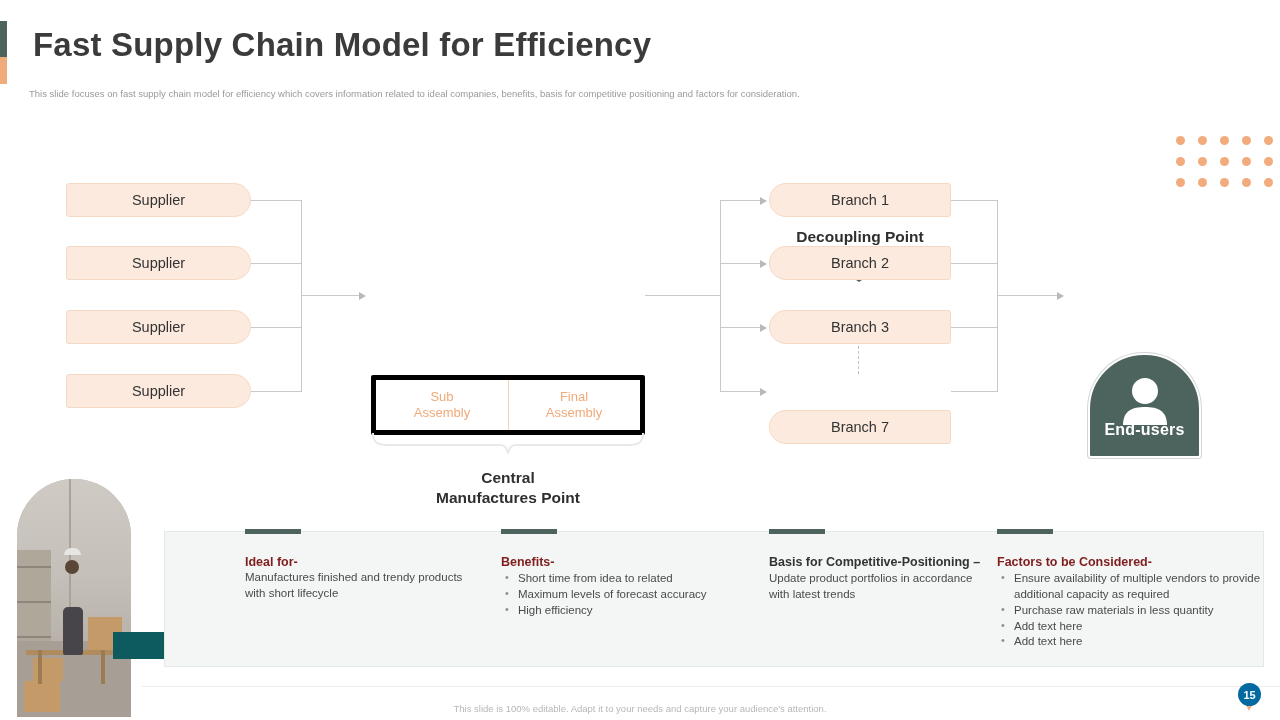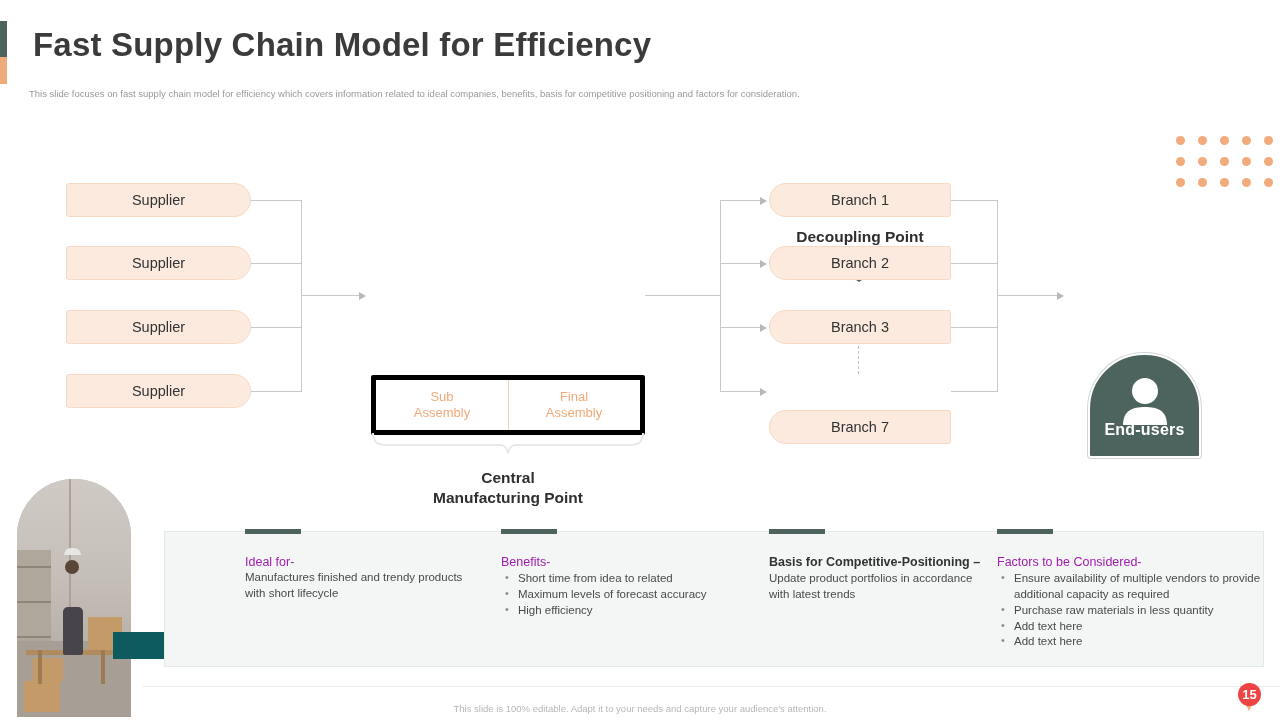--- a/index.html
+++ b/index.html
@@ -109,36 +109,36 @@
   .photo .hat{position:absolute;left:41%;bottom:68%;width:17px;height:7px;border-radius:8px 8px 0 0;background:#e8e6e2;}
   .teal-rect{position:absolute;left:113px;top:632px;width:56px;height:27px;background:#0d5a5f;}
 
   
   .panel{
     position:absolute;left:164px;top:531px;width:1100px;height:136px;
     background:#f3f6f5;border:1px solid #e3e9e8;box-sizing:border-box;
   }
   .col{position:absolute;top:0;height:100%;}
   .tab{position:absolute;top:-3px;width:56px;height:5px;background:#4d635e;}
-  .col h4{margin:0;font-size:12.5px;font-weight:400;color:#a21caf;line-height:1.3;}
+  .col h4{margin:0;font-size:12.5px;font-weight:700;color:#7f1d1d;line-height:1.3;}
   .col .body{font-size:11.5px;color:#4a4a4a;line-height:1.38;}
   .col ul{margin:1px 0 0 0;padding:0;list-style:none;}
   .col li{position:relative;padding-left:17px;font-size:11.5px;color:#4a4a4a;line-height:1.37;}
   .col li:before{content:"\2022";position:absolute;left:4px;top:-1px;color:#8d8d8d;font-size:11px;}
   .inline-head{font-weight:700;color:#333;}
 
   
   .footer{
     position:absolute;left:0;top:703px;width:1280px;text-align:center;
     font-size:9.5px;color:#b7b7b7;
   }
   .divider-line{position:absolute;left:142px;top:686px;width:1138px;height:1px;background:#eceeee;}
   .pagepin{position:absolute;left:1238px;top:683px;width:23px;height:30px;}
   .pagepin .circ{position:absolute;left:0;top:0;width:23px;height:23px;border-radius:50%;
-    background:#ef4444;color:#fff;font-size:13px;display:flex;align-items:center;justify-content:center;font-weight:600;}
+    background:#0369a1;color:#fff;font-size:11px;display:flex;align-items:center;justify-content:center;font-weight:600;}
   .pagepin .tip{position:absolute;left:6px;top:18px;width:0;height:0;
     border-left:5.5px solid transparent;border-right:5.5px solid transparent;border-top:10px solid #f3a97a;}
 </style>
 </head>
 <body>
 
 <div class="slide">
 
   <div class="accent-bar">
     <div class="accent-top"></div>
@@ -197,21 +197,21 @@
       <div class="cmp-cell c2">
         <span>Final</span>
         <span>Assembly</span>
       </div>
     </div>
     <svg class="brace" viewBox="0 0 274 22" preserveAspectRatio="none">
       <path d="M2,1 C2,12 8,13 18,13 L128,13 C134,13 135,15 137,21 C139,15 140,13 146,13 L256,13 C266,13 272,12 272,1" fill="none" stroke="#e9e9e9" stroke-width="2"></path>
     </svg>
     <div class="cmp-label">
       <div>Central</div>
-      <div>Manufacturing Point</div>
+      <div>Manufactures Point</div>
     </div>
 
     <div class="ln lh" style="left:645px;top:185px;width:75px;"></div>
 
     <div class="decoupling-label">Decoupling Point</div>
     <svg class="chevron" viewBox="0 0 46 26">
       <path d="M0,0 L23,17 L46,0 L46,10 L23,26 L0,10 Z" fill="#4d635e"></path>
     </svg>
 
     <div class="ln lv" style="left:720px;top:90px;height:192px;"></div>

